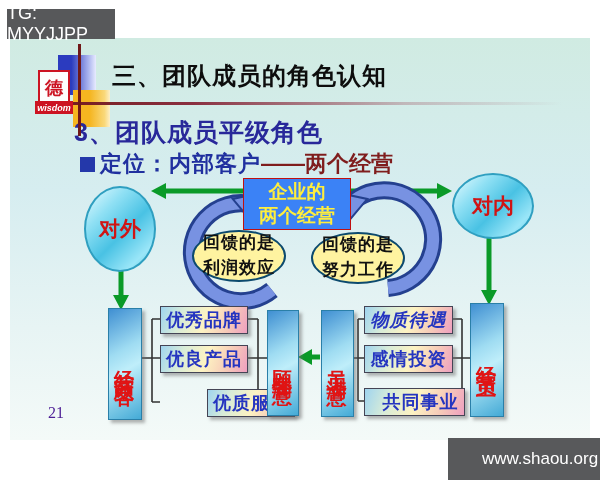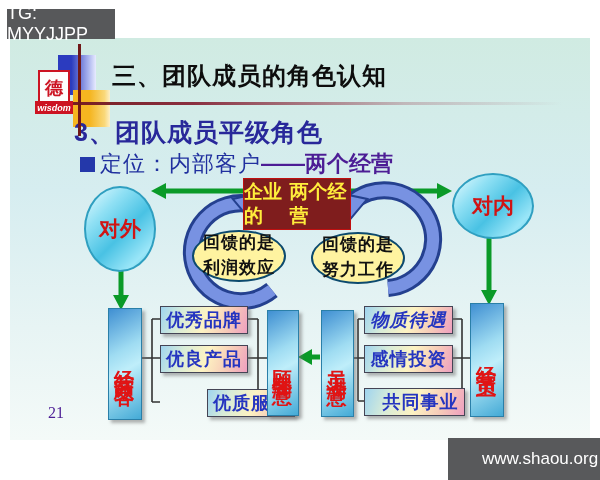--- a/index.html
+++ b/index.html
@@ -25,27 +25,27 @@
   .logo-wisdom{left:35px;top:101px;width:38px;height:13px;background:#cc1322;color:#fff;
            font-size:9px;font-style:italic;font-weight:bold;display:flex;align-items:center;justify-content:center;z-index:3;}
   .vline{left:78px;top:44px;width:3px;height:92px;background:#701818;z-index:4;}
   .hline{left:36px;top:102px;width:526px;height:3px;z-index:2;
          background:linear-gradient(to right,#701818,#8a3040 30%,rgba(170,120,130,.45) 70%,rgba(200,170,170,0));}
 
   .page-title{left:112px;top:60px;font-size:24px;font-weight:bold;color:#0d0d0d;letter-spacing:1px;}
   .subtitle{left:74px;top:116px;font-size:25px;font-weight:bold;color:#28289a;letter-spacing:1px;}
   .bullet-row{left:80px;top:149px;display:flex;align-items:center;}
   .bullet-sq{width:15px;height:15px;background:#2438aa;margin-right:5px;}
-  .bullet-text{font-size:22px;font-weight:normal;color:#20309f;letter-spacing:1px;}
-  .bullet-suffix{font-size:22px;font-weight:bold;color:#4c1d95;}
+  .bullet-text{font-size:22px;font-weight:bold;color:#20309f;letter-spacing:1px;}
+  .bullet-suffix{font-size:22px;font-weight:bold;color:#7f1d1d;}
 
   svg.lines{left:0;top:0;z-index:1;}
 
-  .center-box{left:243px;top:178px;width:106px;height:50px;background:#7f1d1d;border:1px solid #c01010;
-      color:#ffee3c;font-size:19px;font-weight:bold;display:flex;flex-direction:row;
+  .center-box{left:243px;top:178px;width:106px;height:50px;background:#3b82f6;border:1px solid #c01010;
+      color:#ffee3c;font-size:19px;font-weight:bold;display:flex;flex-direction:column;
       align-items:center;justify-content:center;line-height:1.25;z-index:3;}
 
   .circle{border-radius:50%;display:flex;align-items:center;justify-content:center;
       background:linear-gradient(135deg,#eafcff 0%,#8fe0f4 28%,#49c2e4 55%,#9ae6f8 82%,#5fcdE8 100%);
       border:2px solid #2f9fc0;color:#d01414;font-weight:bold;z-index:2;}
   .circle-left{left:84px;top:186px;width:68px;height:82px;font-size:21px;}
   .circle-right{left:452px;top:173px;width:78px;height:62px;font-size:21px;}
 
   .cycle-label{width:90px;height:48px;border-radius:50%;background:#fff3a0;border:2px solid #0c4a6e;
       display:flex;flex-direction:column;align-items:center;justify-content:center;

